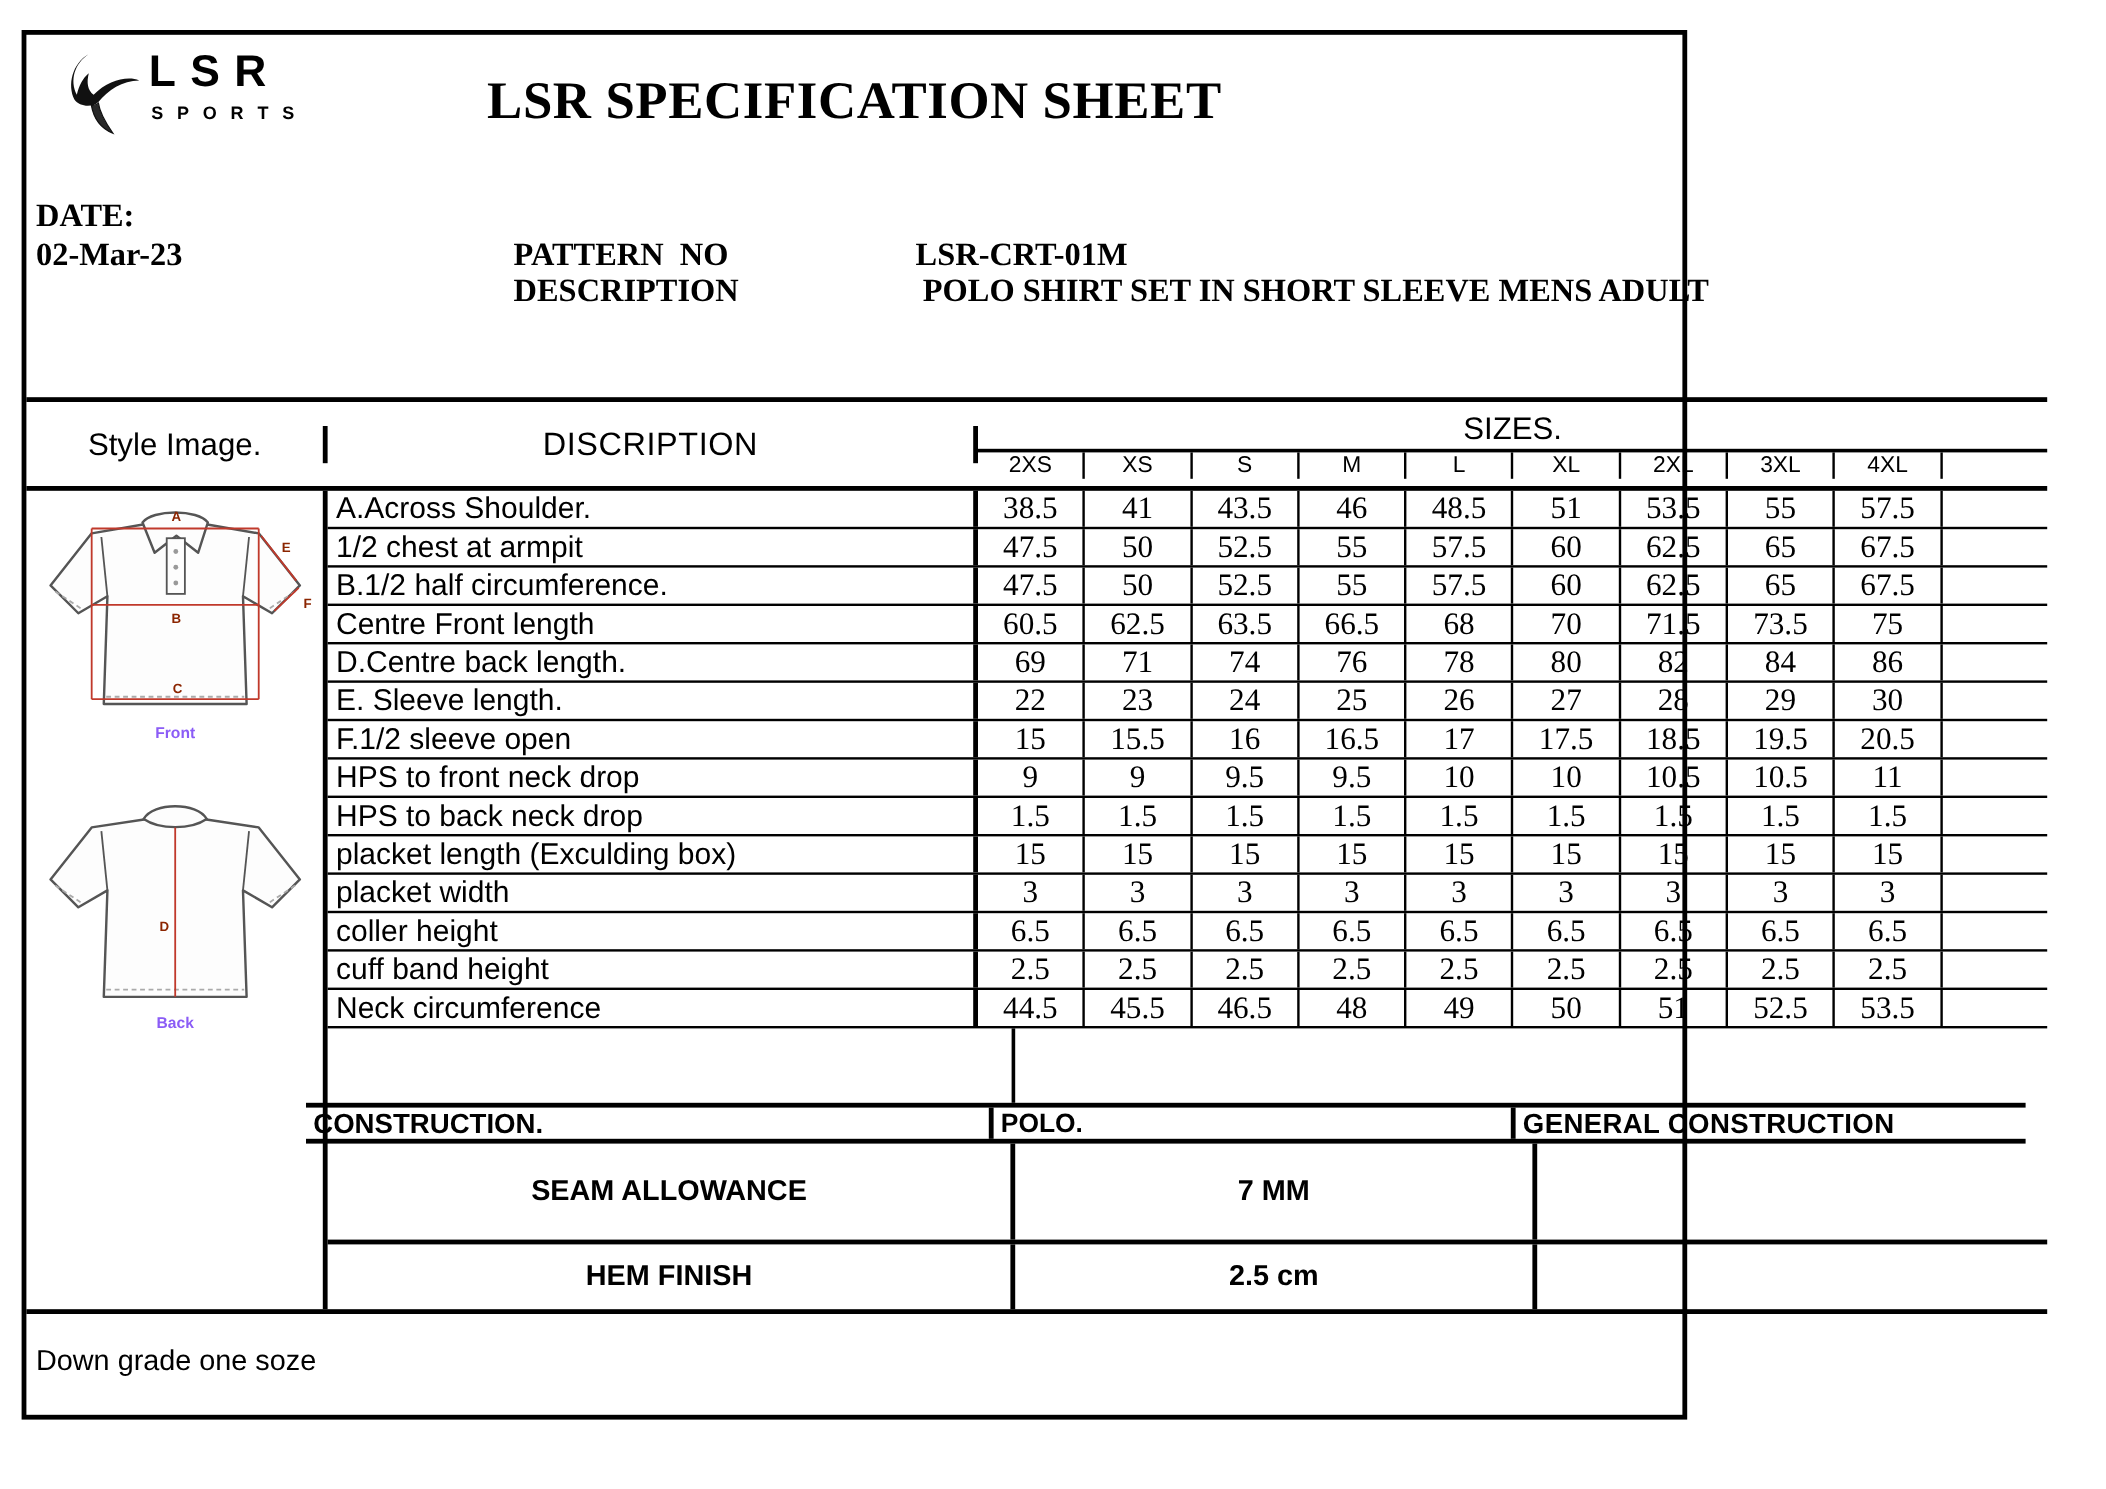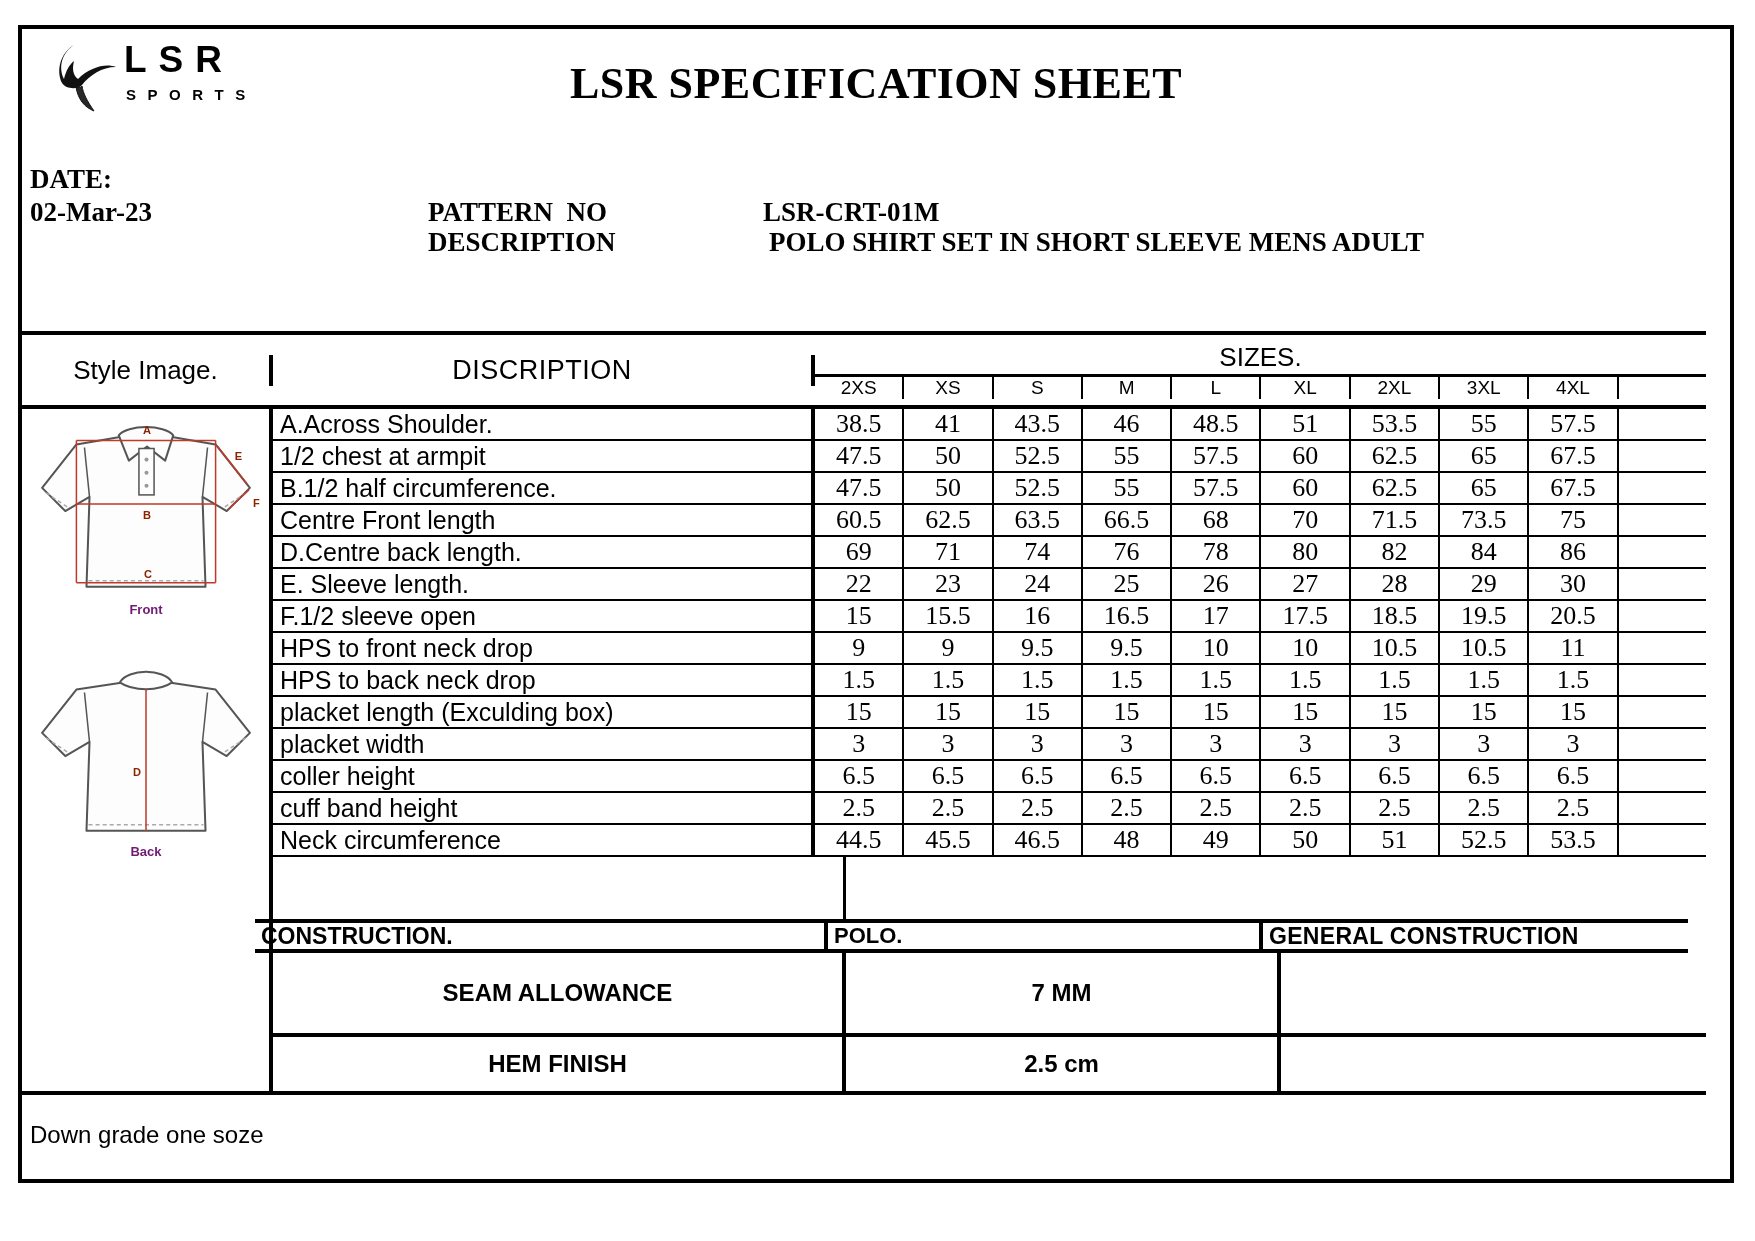--- a/index.html
+++ b/index.html
@@ -2,21 +2,21 @@
 <html><head>
 <meta charset="utf-8">
 <style>
   * { margin:0; padding:0; box-sizing:border-box; }
   html,body { background:#ffffff; }
   body {
     width:1755px; height:1241px; position:relative;
     font-family:"Liberation Sans", sans-serif; color:#000;
   }
   .sheet {
-    position:absolute; left:18px; top:25px; width:1716px; height:1158px;
+    position:absolute; left:18px; top:25px; width:1388px; height:1158px;
     border:4px solid #000; background:#fff;
   }
   .abs { position:absolute; }
 
   
   .logo { left:30px; top:8px; display:flex; align-items:flex-start; }
   .logo svg { display:block; }
   .logo-text { margin-left:6px; margin-top:4px; }
   .logo-lsr { font-size:37px; font-weight:bold; letter-spacing:12px; line-height:1.05; }
   .logo-sports { font-size:15px; font-weight:bold; letter-spacing:11.5px; margin-top:6px; margin-left:2px; }
@@ -37,21 +37,21 @@
   .sizes-wrap { flex:1; display:flex; flex-direction:column; }
   .sizes-title { height:35px; border-bottom:3px solid #000; font-size:26px; display:flex; align-items:center; justify-content:center; }
   .size-labels { flex:1; display:flex; }
   .size-col { flex:1; border-right:2px solid #000; display:flex; align-items:center; justify-content:center; font-size:19px; }
   .size-col:last-child { border-right:none; }
 
   .style-cell { left:0; top:380px; width:251px; height:682px; border-right:4px solid #000; }
   .shirt-block { position:absolute; left:8px; width:232px; }
   .shirt-front-block { top:4px; }
   .shirt-back-block { top:246px; }
-  .shirt-label { text-align:center; font-size:13px; font-weight:bold; color:#701a75; margin-top:1px; }
+  .shirt-label { text-align:center; font-size:13px; font-weight:bold; color:#8b5cf6; margin-top:1px; }
 
   .data-rows { left:251px; top:380px; width:1433px; height:448px; }
   .drow { display:flex; height:32px; border-bottom:2px solid #000; }
   .drow-label {
     width:542px; border-right:4px solid #000; font-size:25px;
     display:flex; align-items:center; padding-left:7px; white-space:nowrap; overflow:hidden;
   }
   .drow-vals { flex:1; display:flex; font-family:"Liberation Serif", serif; font-size:26px; }
   .dval { flex:1; border-right:2px solid #000; display:flex; align-items:center; justify-content:center; }
   .dval:last-child { border-right:none; }

